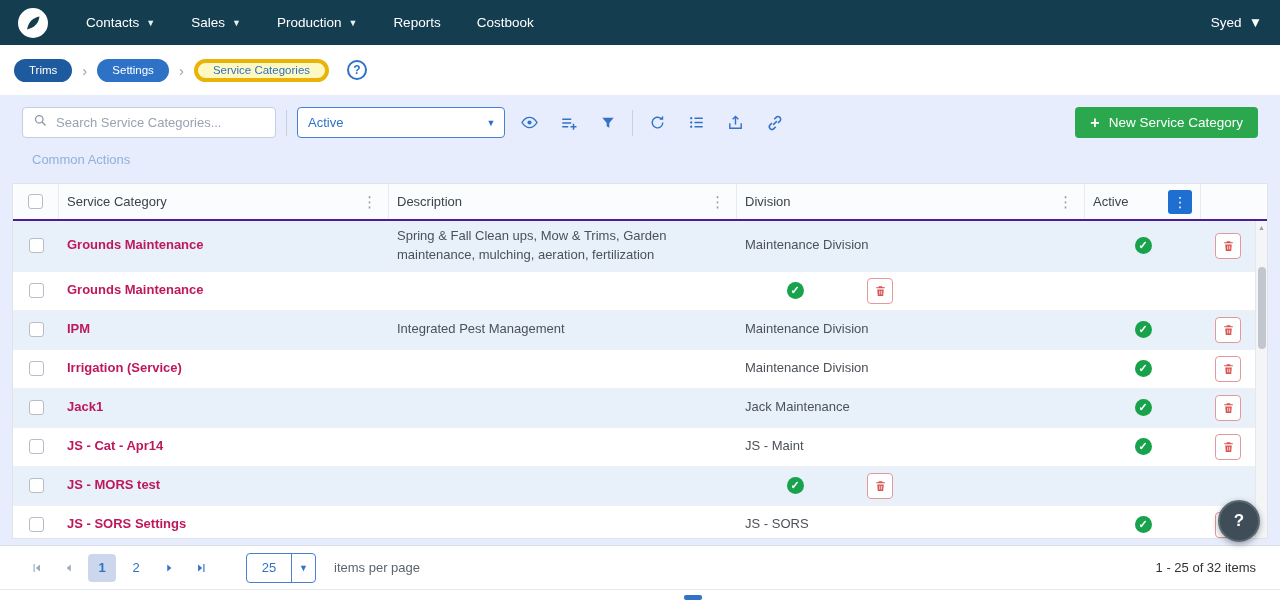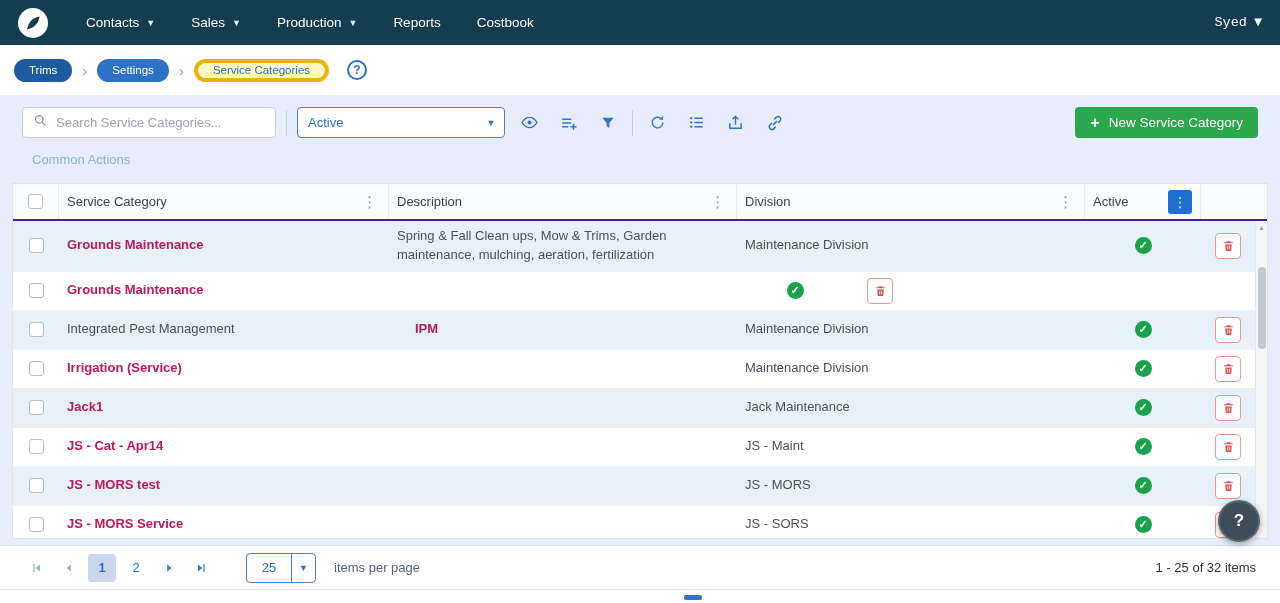--- a/index.html
+++ b/index.html
@@ -4,21 +4,21 @@
 <style>
   * { box-sizing: border-box; margin: 0; padding: 0; }
   html,body { width:1280px; height:603px; overflow:hidden; }
   body { font-family:"Liberation Sans", sans-serif; background:#fff; position:relative; }
 
   
   .topnav { height:45px; background:#143d4f; display:flex; align-items:center; padding:0 18px; }
   .logo-wrap { width:30px; height:30px; margin-right:38px; cursor:pointer; }
   .nav-item { color:#fff; font-size:13.5px; font-weight:500; margin-right:36px; display:flex; align-items:center; gap:7px; cursor:pointer; }
   .nav-item .chev { font-size:9px; color:#e8eef2; }
-  .user-menu { margin-left:auto; color:#fff; font-size:13.5px; font-weight:500; display:flex; align-items:center; gap:7px; cursor:pointer;font-family:Liberation Mono, monospace; }
+  .user-menu { margin-left:auto; color:#fff; font-size:13.5px; font-weight:500; display:flex; align-items:center; gap:7px; cursor:pointer; }
 
   
   .breadcrumb-bar { height:50px; background:#fff; display:flex; align-items:center; padding:0 14px; gap:10px; }
   .pill { height:23px; border-radius:12px; padding:0 15px; font-size:11.5px; display:flex; align-items:center; cursor:pointer; white-space:nowrap; }
   .pill.home { background:#1d5a9e; color:#fff; }
   .pill.settings { background:#2e72c7; color:#fff; }
   .pill.current { background:#fef9c3; border:4px solid #eab308; color:#2e72c7; }
   .crumb-sep { color:#9aa3ad; font-size:15px; }
   .help-circle { width:20px; height:20px; border:2px solid #2e72c7; border-radius:50%; color:#2e72c7; font-size:12px; font-weight:700; display:flex; align-items:center; justify-content:center; margin-left:8px; cursor:pointer; }
 
@@ -283,24 +283,24 @@
                 </g>
               </svg>
       </button>
     </div>
   </div>
 
   <div class="trow alt">
     <div class="cell c-check">
       <span class="checkbox"></span>
     </div>
+    <div class="cell c-cat">
+      <a class="cat-link">IPM</a>
+    </div>
     <div class="cell c-desc">Integrated Pest Management</div>
-    <div class="cell c-cat">
-      <a class="cat-link">IPM</a>
-    </div>
     <div class="cell c-div">Maintenance Division</div>
     <div class="cell c-active">
       <span class="check-circle">✓</span>
     </div>
     <div class="cell c-del">
       <button class="trash-btn">
         <svg viewBox="0 0 24 24" width="13" height="14">
                 <g fill="#d9534f">
                   <path d="M9 3h6l.8 2H20v2H4V5h4.2L9 3z"></path>
                   <path d="M6 9h12l-1 12H7L6 9zm4 2.5v7h1.4v-7H10zm3.6 0v7H15v-7h-1.4z"></path>
@@ -383,42 +383,41 @@
   </div>
 
   <div class="trow alt">
     <div class="cell c-check">
       <span class="checkbox"></span>
     </div>
     <div class="cell c-cat">
       <a class="cat-link">JS - MORS test</a>
     </div>
     <div class="cell c-desc"></div>
-    <div class="cell c-div">JS - MORS</div>
     <div class="cell c-active">
       <span class="check-circle">✓</span>
     </div>
     <div class="cell c-del">
       <button class="trash-btn">
         <svg viewBox="0 0 24 24" width="13" height="14">
                 <g fill="#d9534f">
                   <path d="M9 3h6l.8 2H20v2H4V5h4.2L9 3z"></path>
                   <path d="M6 9h12l-1 12H7L6 9zm4 2.5v7h1.4v-7H10zm3.6 0v7H15v-7h-1.4z"></path>
                 </g>
               </svg>
       </button>
     </div>
   </div>
 
   <div class="trow">
     <div class="cell c-check">
       <span class="checkbox"></span>
     </div>
     <div class="cell c-cat">
-      <a class="cat-link">JS - MORS Service</a>
+      <a class="cat-link">JS - SORS Settings</a>
     </div>
     <div class="cell c-desc"></div>
     <div class="cell c-div">JS - SORS</div>
     <div class="cell c-active">
       <span class="check-circle">✓</span>
     </div>
     <div class="cell c-del">
       <button class="trash-btn">
         <svg viewBox="0 0 24 24" width="13" height="14">
                 <g fill="#d9534f">

